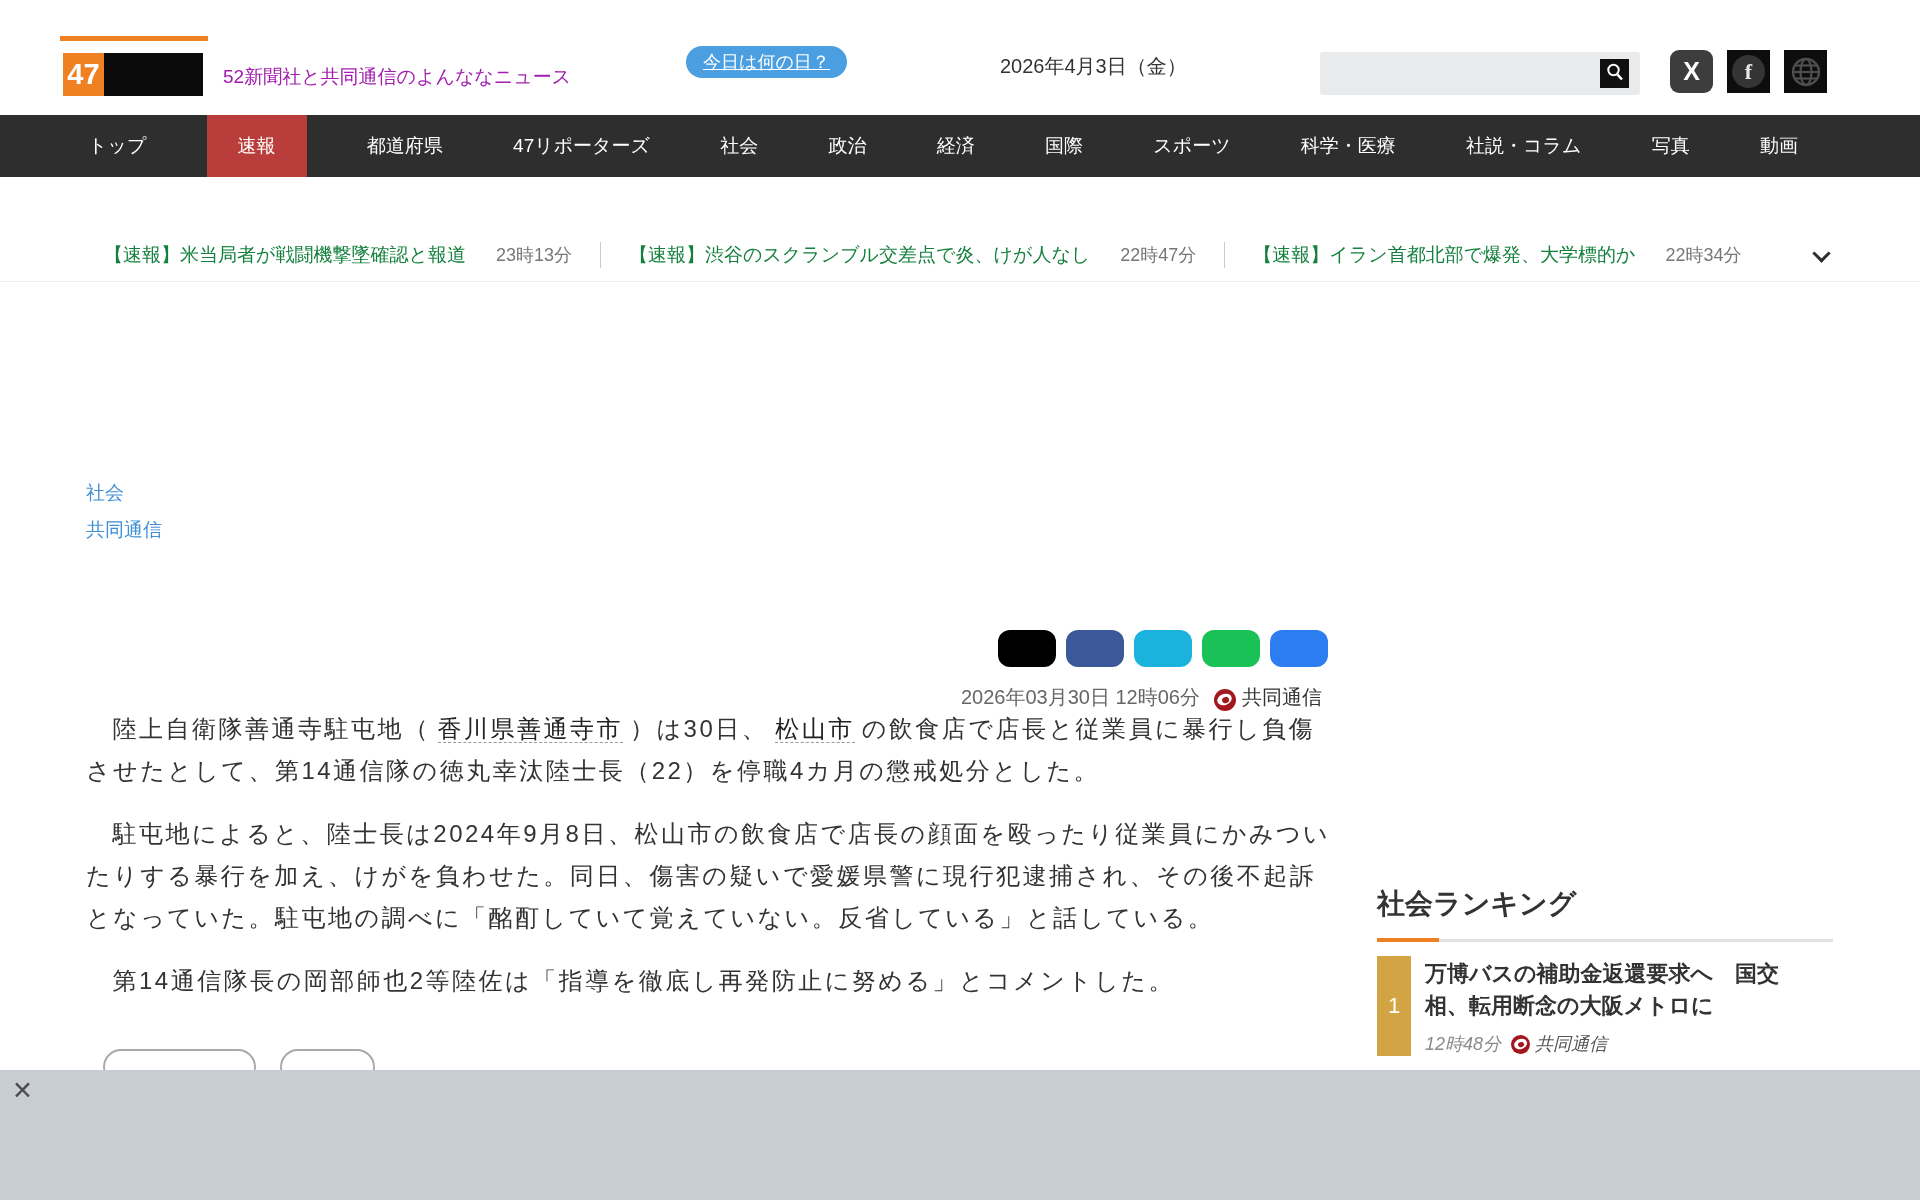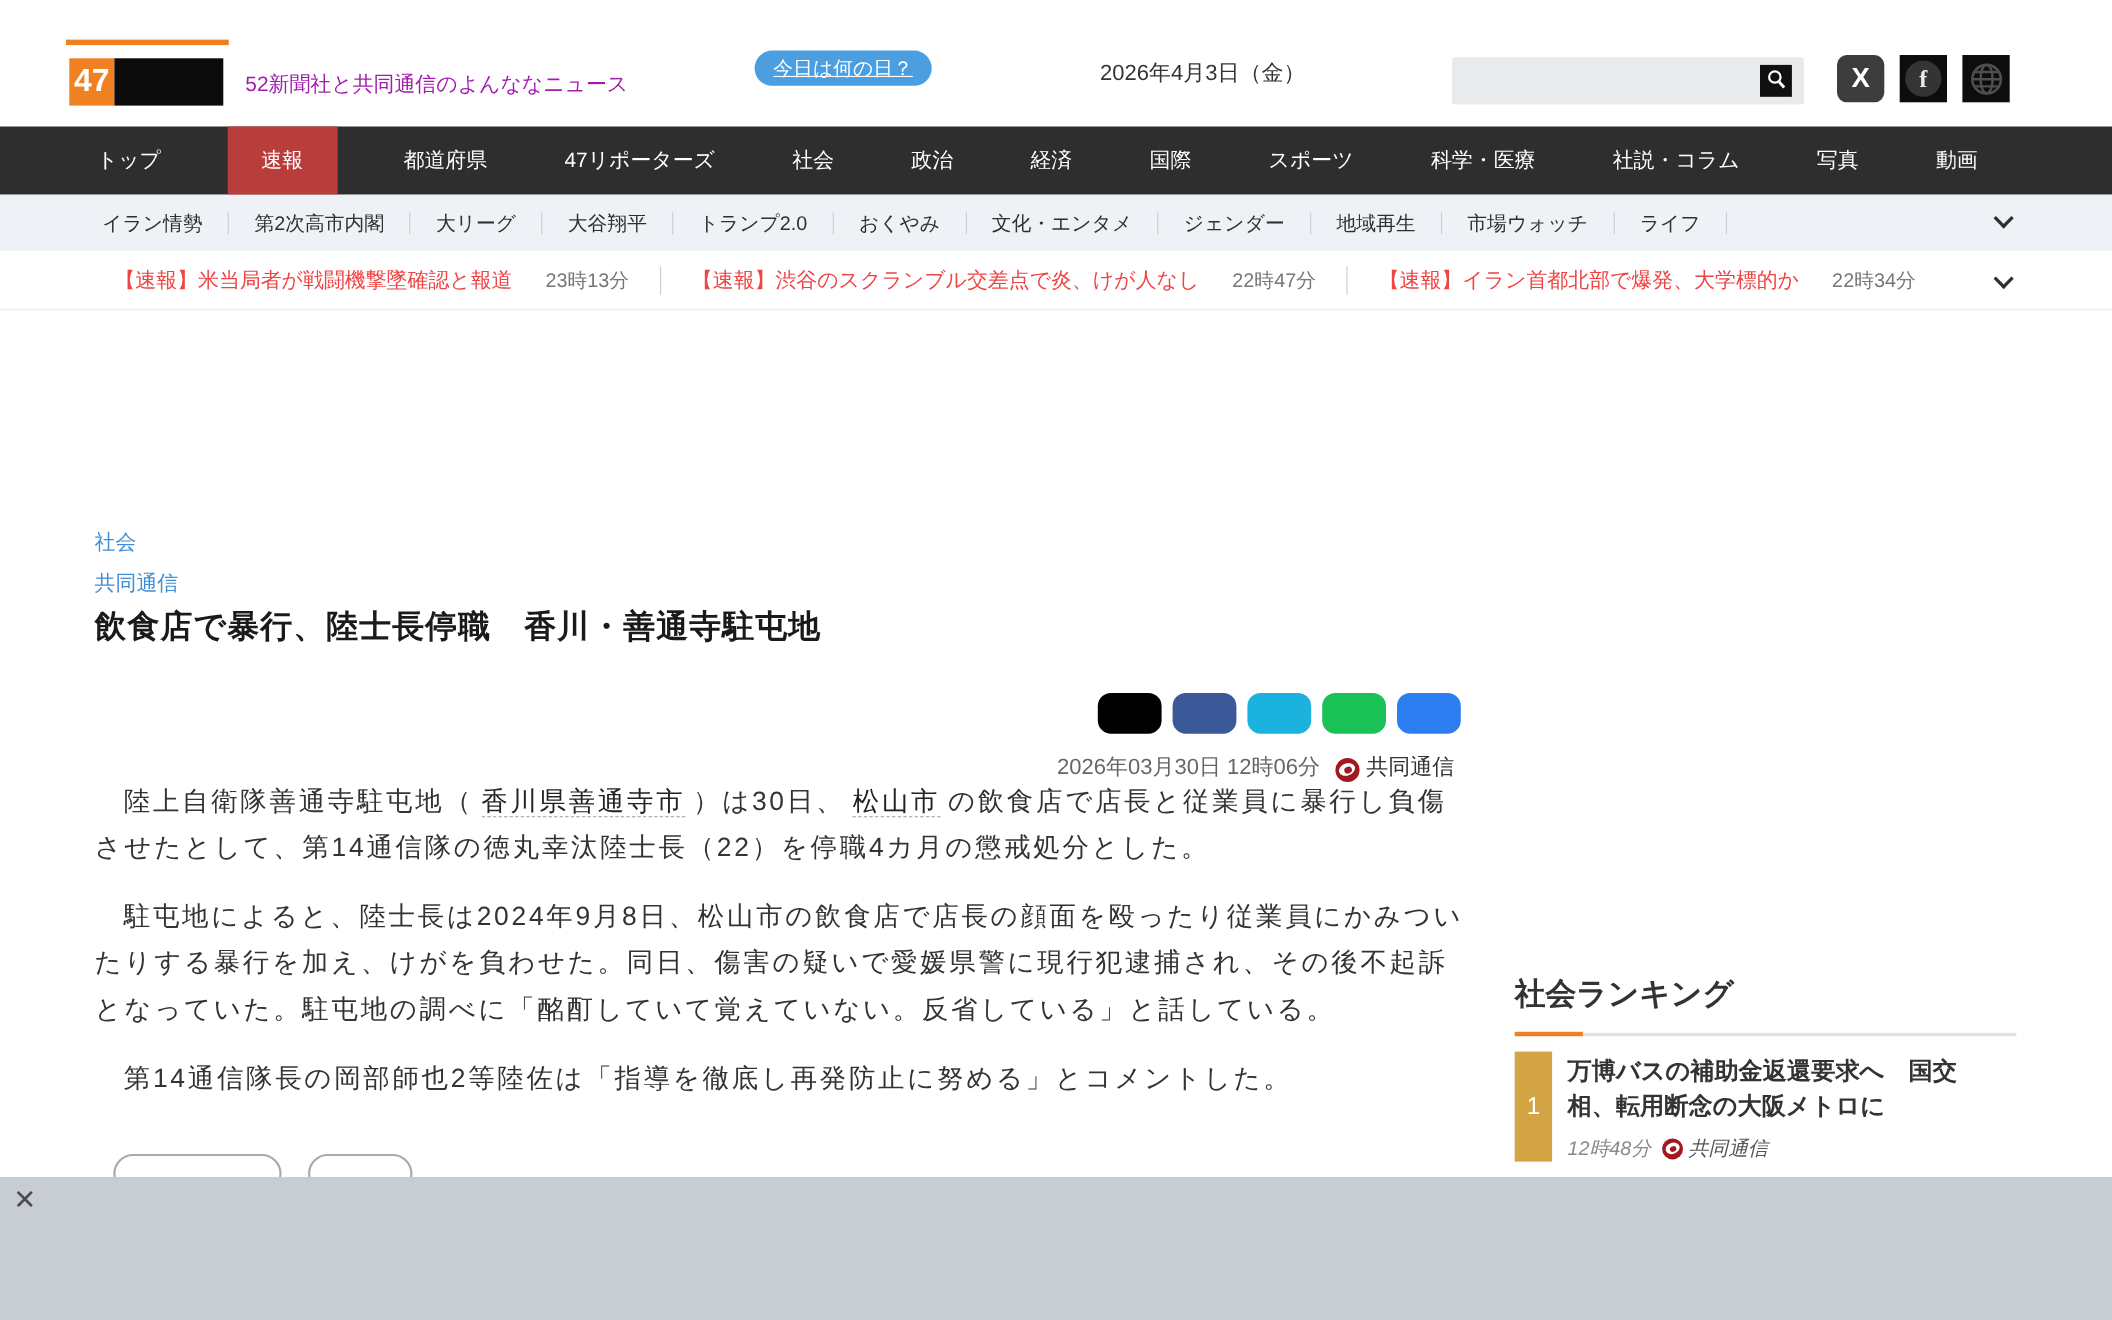--- a/index.html
+++ b/index.html
@@ -50,21 +50,21 @@
   .subnav-item { font-size:18px; color:#2f2f2f; padding:0 23px; border-right:1px solid #c9ccd2;
     line-height:20px; cursor:pointer; }
   .chev { display:inline-block; width:13px; height:13px; border-right:3px solid #2e2e2e;
     border-bottom:3px solid #2e2e2e; transform:rotate(45deg); }
   .subnav-chev { position:absolute; right:92px; top:15px; cursor:pointer; }
 
   
   #ticker { position:absolute; top:228px; left:0; right:0; height:54px; background:#fff;
     border-bottom:1px solid #ececec; display:flex; align-items:center; padding-left:104px; }
   .ticker-item { display:flex; align-items:center; }
-  .ticker-text { font-size:19px; color:#ef4444; cursor:pointer; }
+  .ticker-text { font-size:19px; color:#15803d; cursor:pointer; }
   .ticker-time { font-size:18px; color:#777; margin-left:30px; }
   .ticker-sep { width:1px; height:26px; background:#ccc; margin:0 28px; }
   .ticker-chev { position:absolute; right:92px; top:19px; cursor:pointer; }
 
   
   .cat-link { position:absolute; left:86px; font-size:19px; color:#4190d6; cursor:pointer; }
   #cat-main { top:480px; } #cat-source { top:517px; }
   #headline { position:absolute; left:86px; top:550px; margin:0; font-size:29px; letter-spacing:1px;
     font-weight:bold; color:#1a1a1a; }
   #share-row { position:absolute; left:998px; top:630px; display:flex; gap:10px; }
@@ -160,34 +160,20 @@
       <a class="nav-item">政治</a>
       <a class="nav-item">経済</a>
       <a class="nav-item">国際</a>
       <a class="nav-item">スポーツ</a>
       <a class="nav-item">科学・医療</a>
       <a class="nav-item">社説・コラム</a>
       <a class="nav-item">写真</a>
       <a class="nav-item">動画</a>
     </nav>
 
-  <div id="subnav">
-    <a class="subnav-item">イラン情勢</a>
-      <a class="subnav-item">第2次高市内閣</a>
-      <a class="subnav-item">大リーグ</a>
-      <a class="subnav-item">大谷翔平</a>
-      <a class="subnav-item">トランプ2.0</a>
-      <a class="subnav-item">おくやみ</a>
-      <a class="subnav-item">文化・エンタメ</a>
-      <a class="subnav-item">ジェンダー</a>
-      <a class="subnav-item">地域再生</a>
-      <a class="subnav-item">市場ウォッチ</a>
-      <a class="subnav-item">ライフ</a>
-      <span class="chev subnav-chev"></span>
-  </div>
 
   <div id="ticker">
     <div class="ticker-item">
         <a class="ticker-text">【速報】米当局者が戦闘機撃墜確認と報道</a>
         <span class="ticker-time">23時13分</span>
       </div>
       <span class="ticker-sep"></span>
       <div class="ticker-item">
         <a class="ticker-text">【速報】渋谷のスクランブル交差点で炎、けが人なし</a>
         <span class="ticker-time">22時47分</span>
@@ -195,21 +181,20 @@
       <span class="ticker-sep"></span>
       <div class="ticker-item">
         <a class="ticker-text">【速報】イラン首都北部で爆発、大学標的か</a>
         <span class="ticker-time">22時34分</span>
       </div>
       <span class="chev ticker-chev"></span>
   </div>
 
   <a class="cat-link" id="cat-main">社会</a>
   <a class="cat-link" id="cat-source">共同通信</a>
-  <h1 id="headline">飲食店で暴行、陸士長停職　香川・善通寺駐屯地</h1>
 
   <div id="share-row">
       <span class="share-pill" style="background: rgb(0, 0, 0);"></span>
       <span class="share-pill" style="background: rgb(59, 89, 152);"></span>
       <span class="share-pill" style="background: rgb(27, 178, 221);"></span>
       <span class="share-pill" style="background: rgb(25, 193, 87);"></span>
       <span class="share-pill" style="background: rgb(43, 125, 240);"></span>
     </div>
 
   <div id="pub-row">

